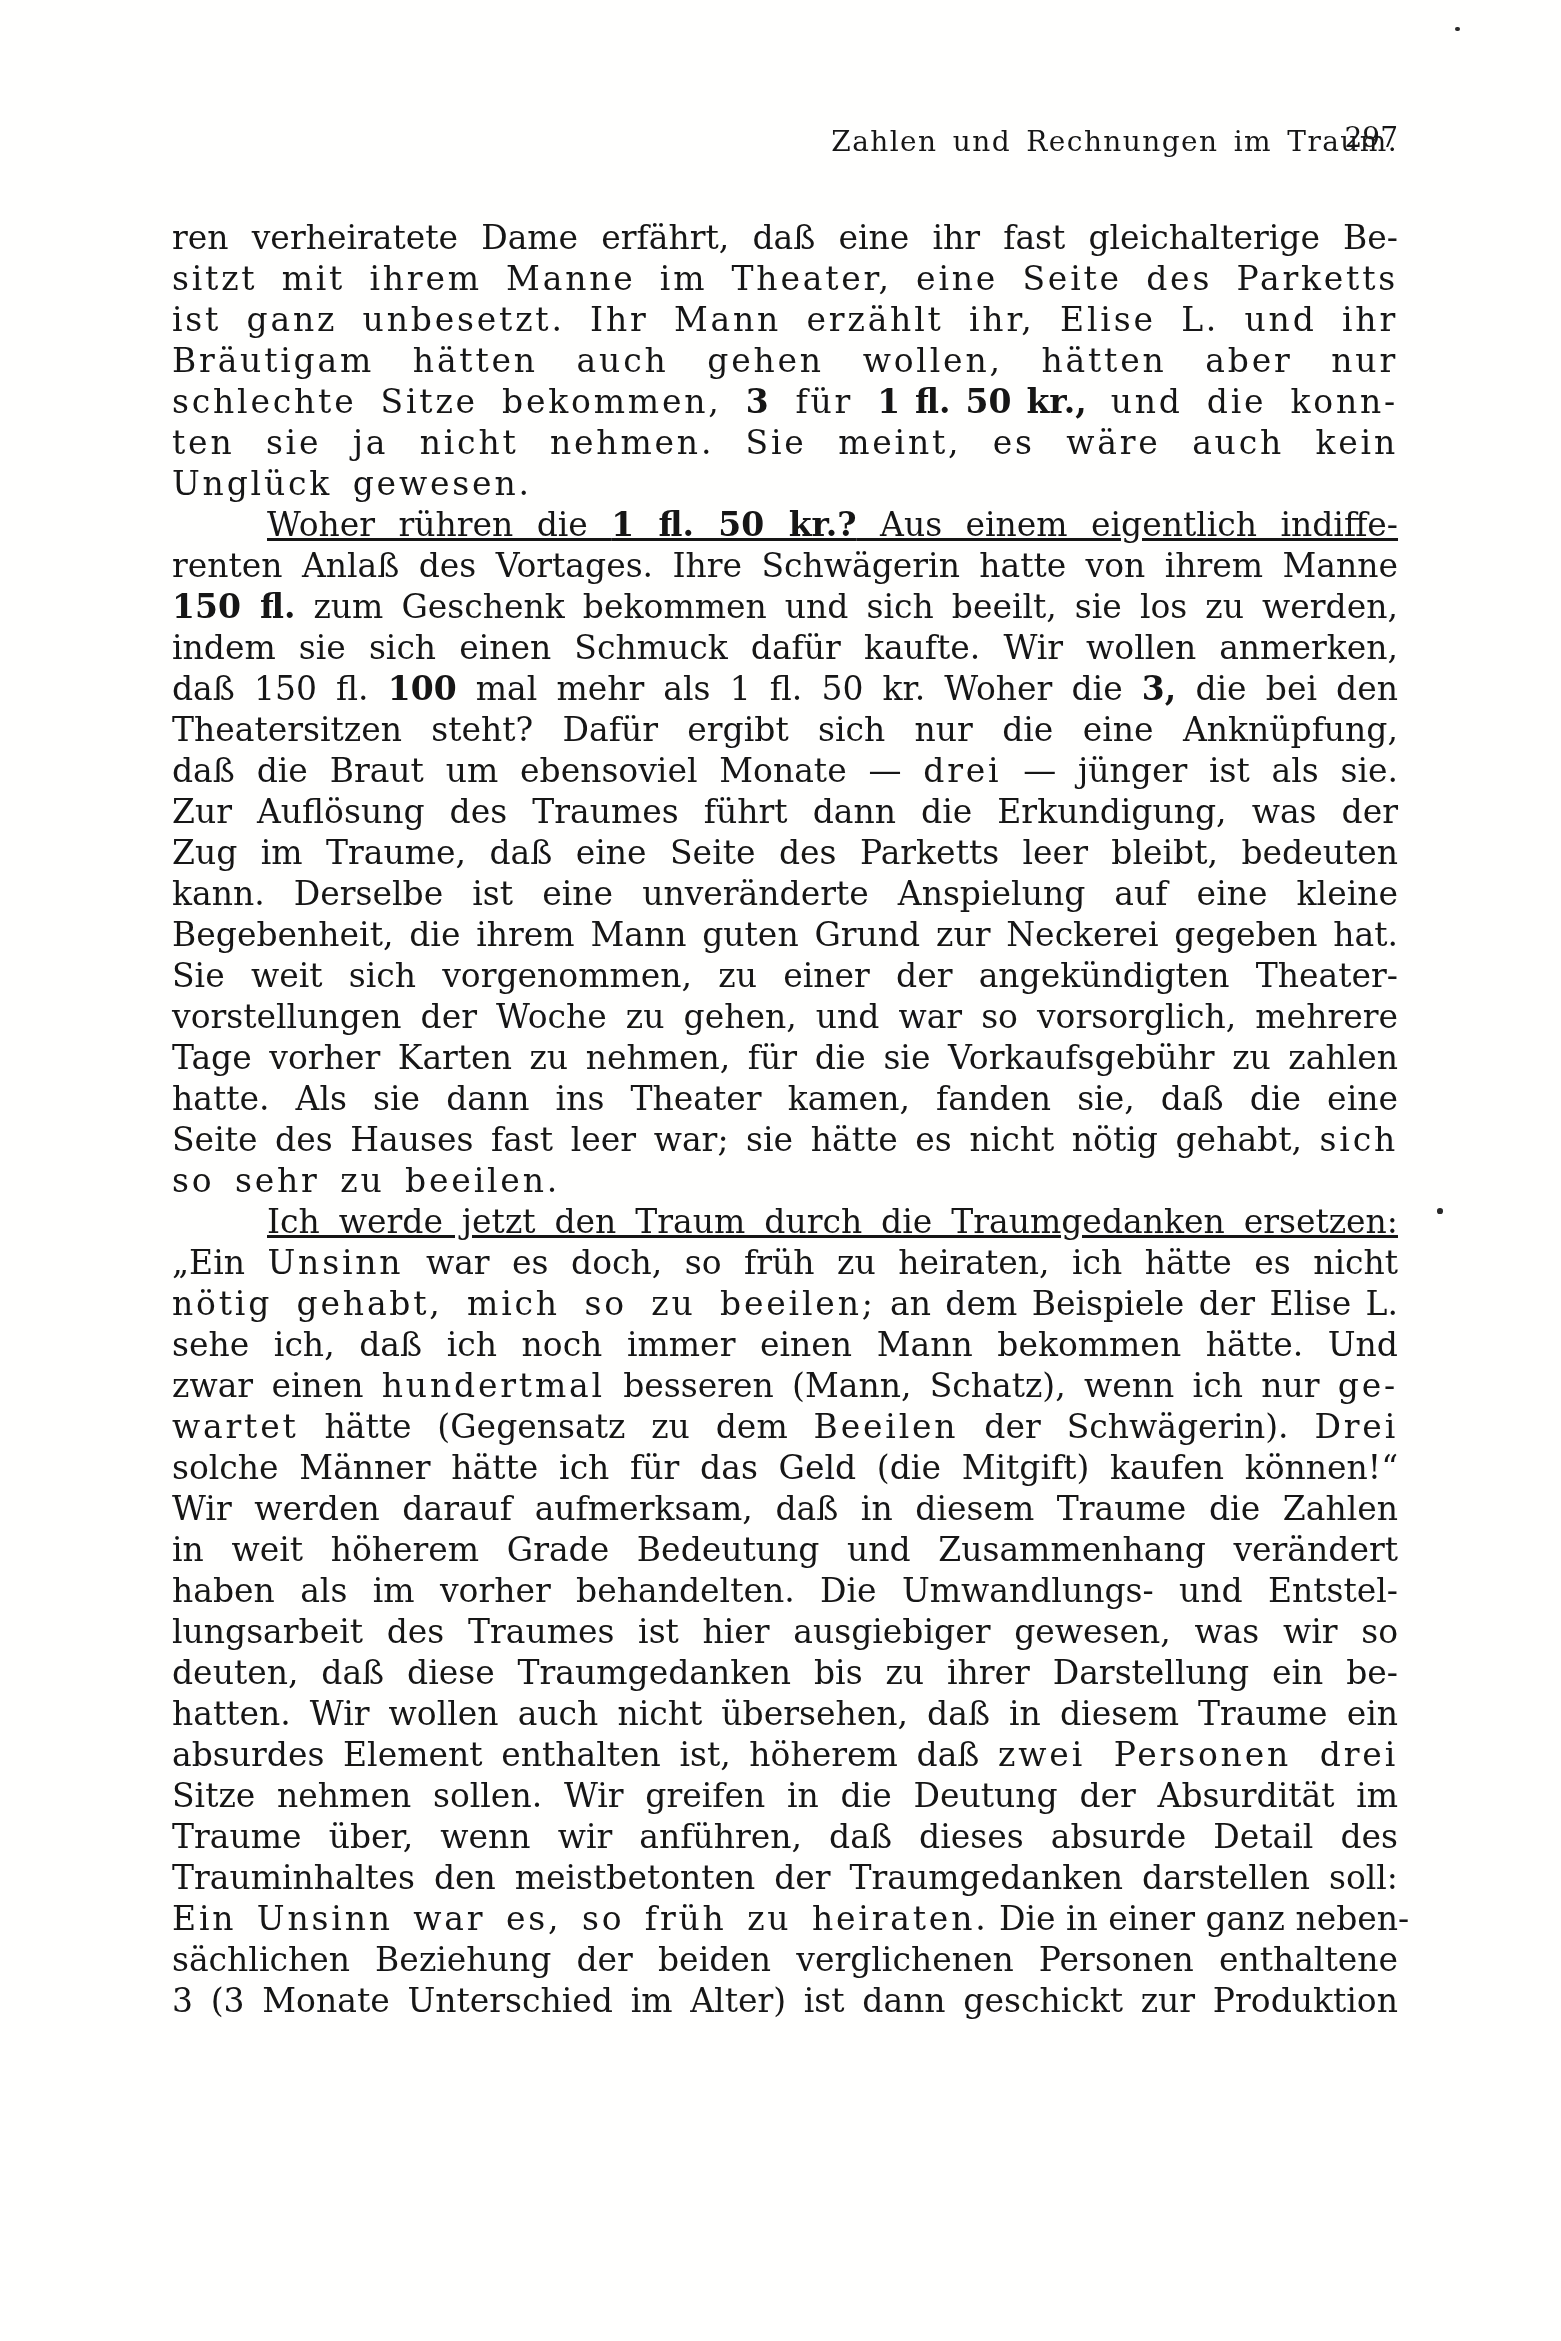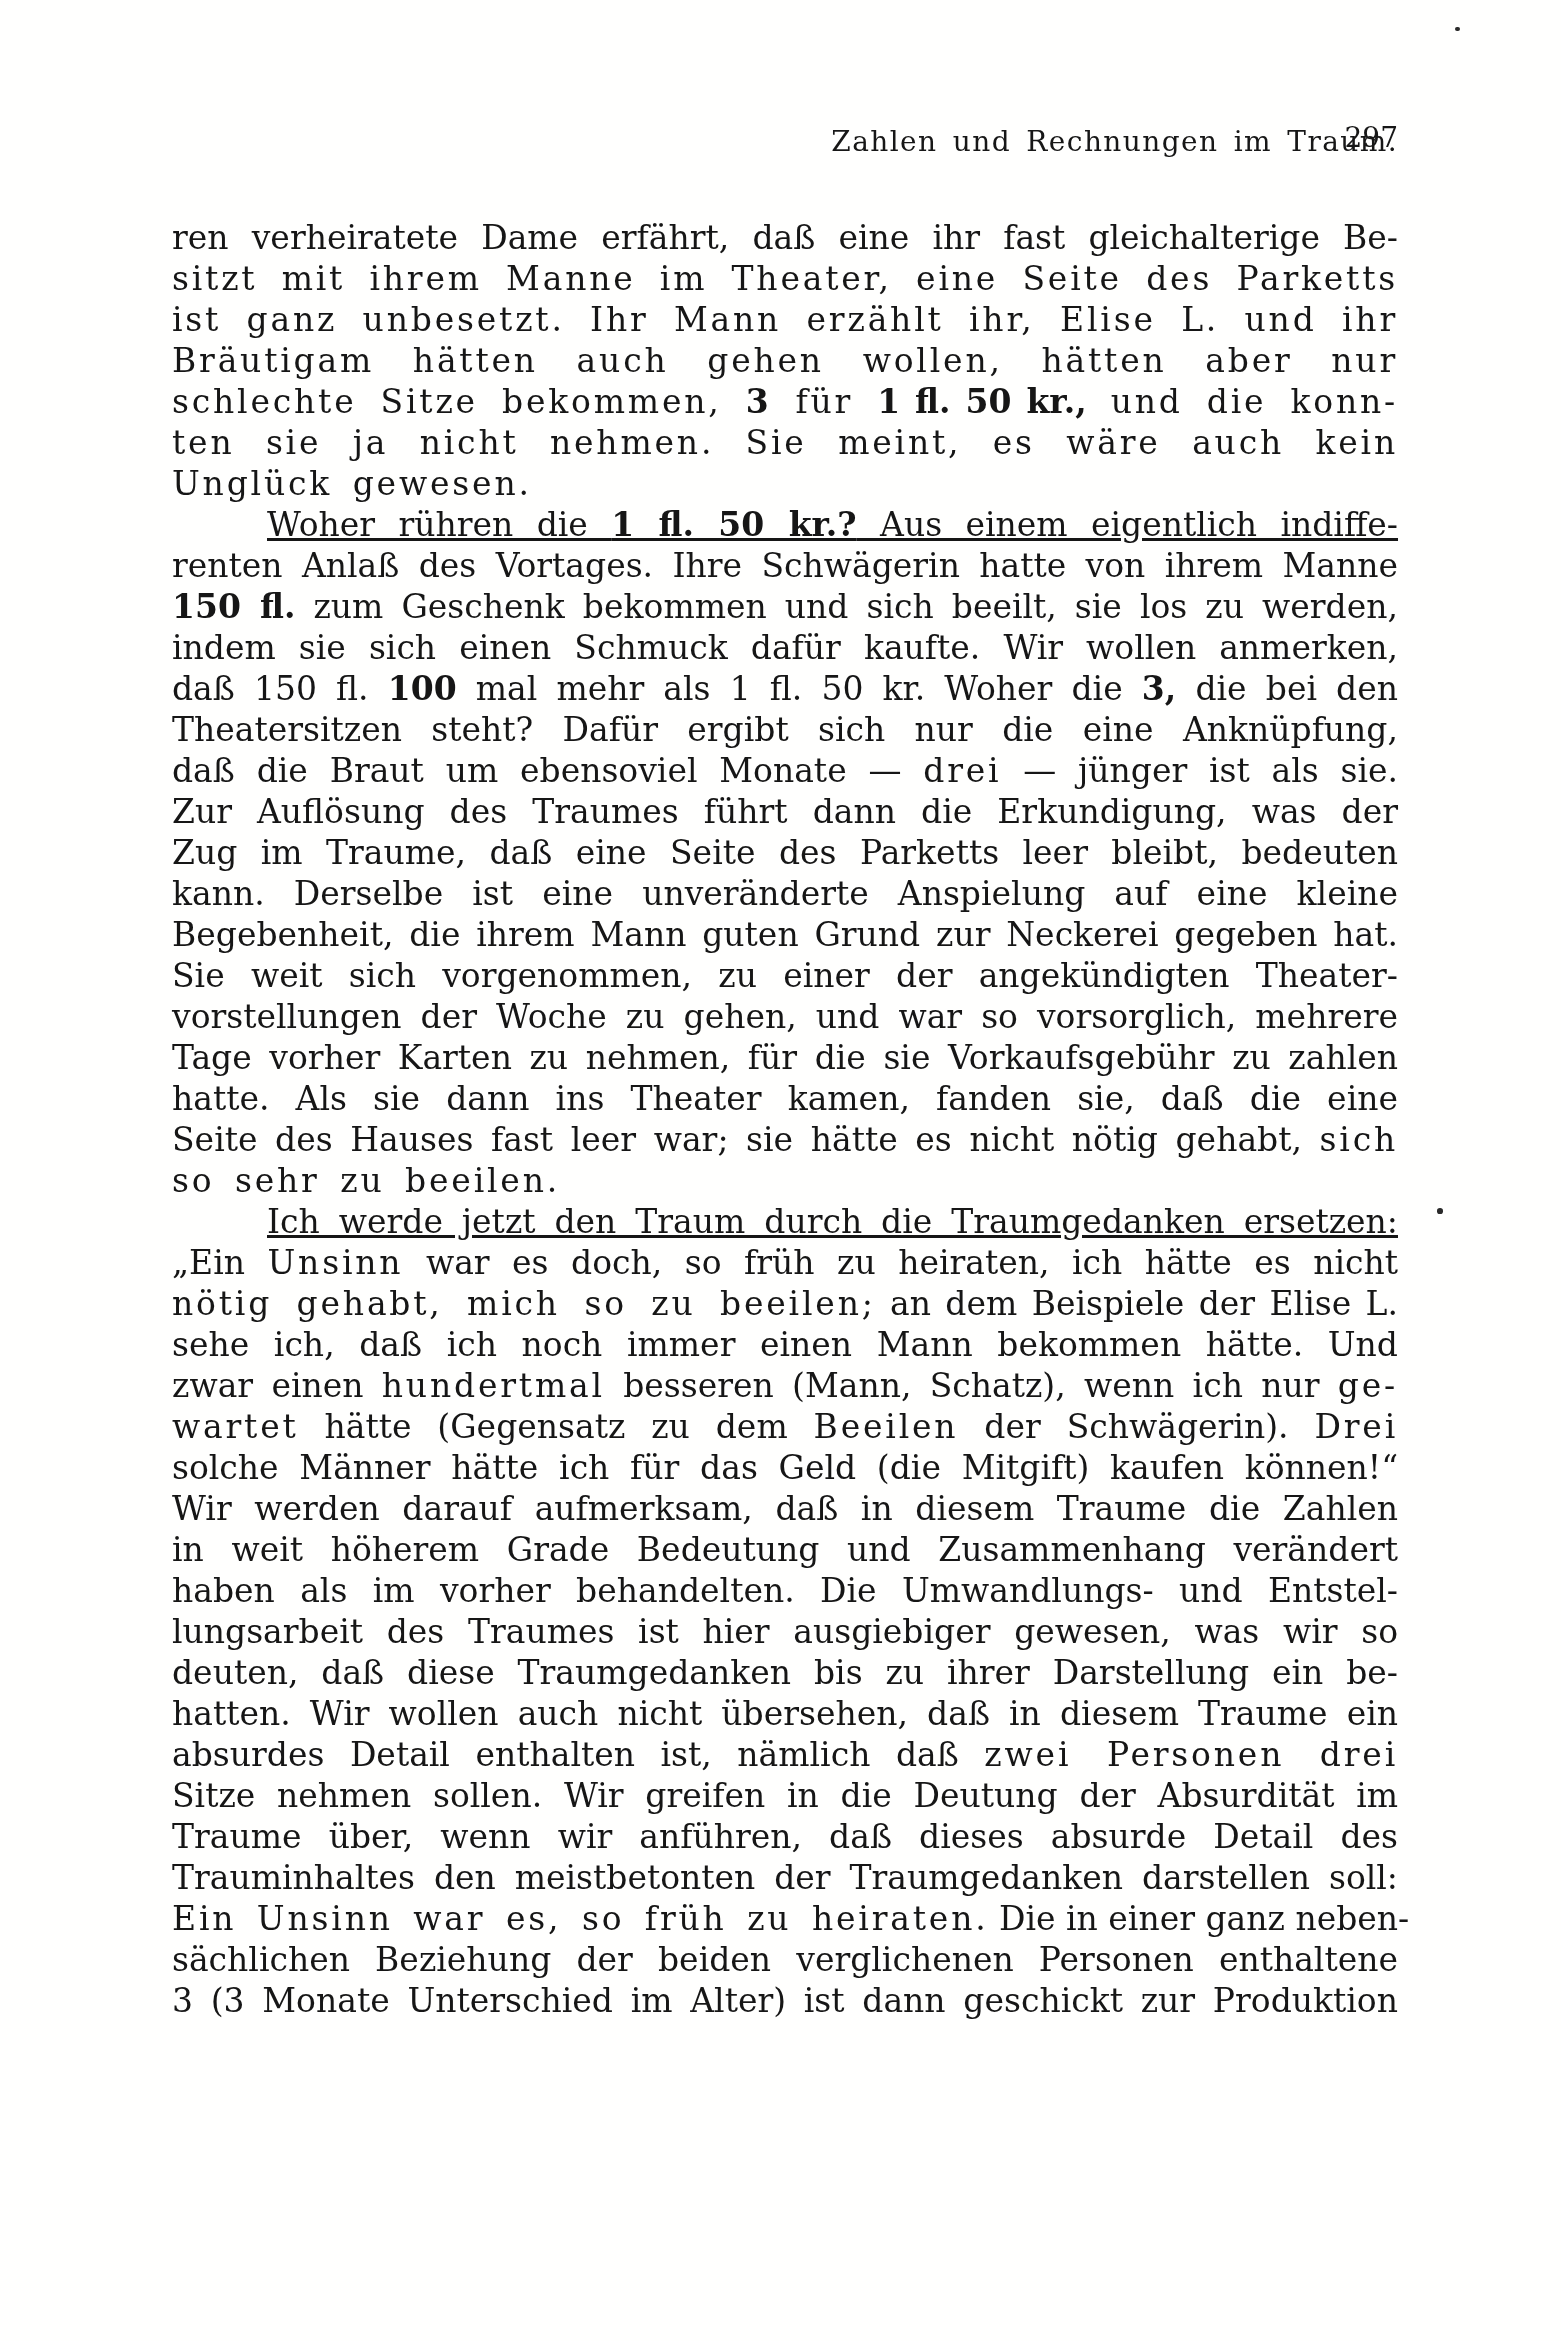--- a/index.html
+++ b/index.html
@@ -106,21 +106,21 @@
       <div class="line"><span class="s-n">sehe ich, daß ich noch immer einen Mann bekommen hätte. Und</span></div>
       <div class="line"><span class="s-n">zwar einen </span><span class="s-g">hundertmal</span><span class="s-n"> besseren (Mann, Schatz), wenn ich nur </span><span class="s-g">ge-</span></div>
       <div class="line"><span class="s-g">wartet</span><span class="s-n"> hätte (Gegensatz zu dem </span><span class="s-g">Beeilen</span><span class="s-n"> der Schwägerin). </span><span class="s-g">Drei</span></div>
       <div class="line"><span class="s-n">solche Männer hätte ich für das Geld (die Mitgift) kaufen können!“</span></div>
       <div class="line"><span class="s-n">Wir werden darauf aufmerksam, daß in diesem Traume die Zahlen</span></div>
       <div class="line"><span class="s-n">in weit höherem Grade Bedeutung und Zusammenhang verändert</span></div>
       <div class="line"><span class="s-n">haben als im vorher behandelten. Die Umwandlungs- und Entstel-</span></div>
       <div class="line"><span class="s-n">lungsarbeit des Traumes ist hier ausgiebiger gewesen, was wir so</span></div>
       <div class="line"><span class="s-n">deuten, daß diese Traumgedanken bis zu ihrer Darstellung ein be-</span></div>
       <div class="line"><span class="s-n">hatten. Wir wollen auch nicht übersehen, daß in diesem Traume ein</span></div>
-      <div class="line"><span class="s-n">absurdes Detail enthalten ist, nämlich daß </span><span class="s-g">zwei Personen drei</span></div>
+      <div class="line"><span class="s-n">absurdes Element enthalten ist, höherem daß </span><span class="s-g">zwei Personen drei</span></div>
       <div class="line"><span class="s-n">Sitze nehmen sollen. Wir greifen in die Deutung der Absurdität im</span></div>
       <div class="line"><span class="s-n">Traume über, wenn wir anführen, daß dieses absurde Detail des</span></div>
       <div class="line"><span class="s-n">Trauminhaltes den meistbetonten der Traumgedanken darstellen soll:</span></div>
       <div class="line"><span class="s-g">Ein Unsinn war es, so früh zu heiraten.</span><span class="s-n"> Die in einer ganz neben-</span></div>
       <div class="line"><span class="s-n">sächlichen Beziehung der beiden verglichenen Personen enthaltene</span></div>
       <div class="line"><span class="s-n">3 (3 Monate Unterschied im Alter) ist dann geschickt zur Produktion</span></div>
     </div>
 
   <div id="artifact-layer">
       <div class="artifact-dot" style="left: 1455px; top: 26.5px; width: 4.7px; height: 4.7px;"></div>

